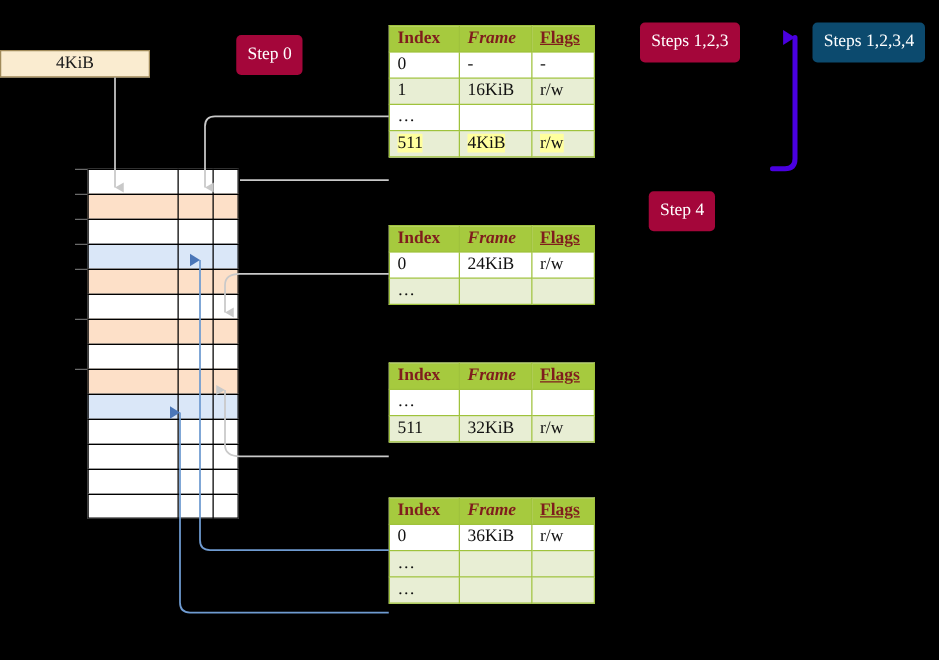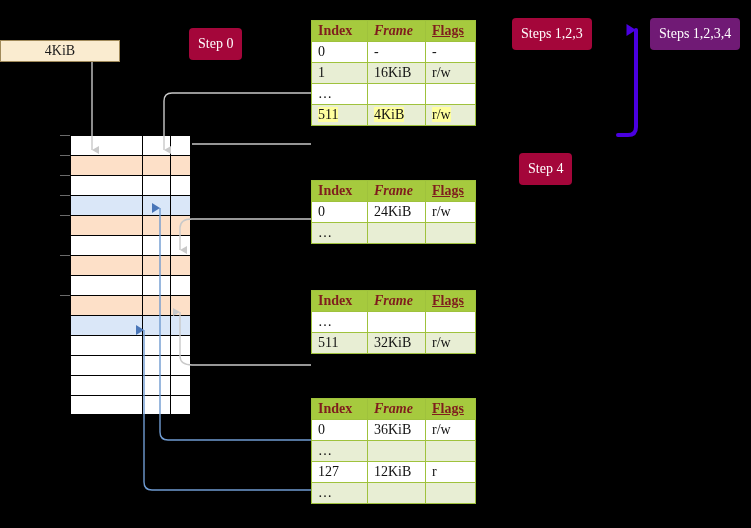--- a/index.html
+++ b/index.html
@@ -11,21 +11,21 @@
   #kib-box{left:0;top:40px;width:120px;height:22px;background:#faecd0;
            border:1px solid #a08a5a;box-sizing:border-box;
            display:flex;align-items:center;justify-content:center;
            font-size:14px;color:#1a1a1a;}
 
   
   .badge{display:flex;align-items:center;justify-content:center;
          font-size:14px;color:#fff;border-radius:4px;padding:2px 9px;
          box-sizing:border-box;height:32px;white-space:nowrap;}
   .badge-red{background:#a4063a;}
-  .badge-blue{background:#701a75;justify-content:center;}
+  .badge-blue{background:#0c4a6e;justify-content:center;}
 
   #step0{left:189px;top:28px;text-align:center;}
   #step4{left:519px;top:153px;}
   #steps123{left:512px;top:18px;}
   #steps1234{left:650px;top:18px;}
 
   
   #memgrid{left:70px;top:135px;width:121px;height:280px;}
   .mrow{position:absolute;left:0;width:121px;height:20px;
         border-top:1px solid #000;border-left:1px solid #000;
@@ -194,25 +194,20 @@
       <tr class="r-plain">
         <td class="w-idx"><span>0</span></td>
         <td class="w-frm"><span>36KiB</span></td>
         <td class="w-flg"><span>r/w</span></td>
       </tr>
       <tr class="r-alt">
         <td class="w-idx"><span>…</span></td>
         <td class="w-frm"></td>
         <td class="w-flg"></td>
       </tr>
-      <tr class="r-plain">
-        <td class="w-idx"><span>127</span></td>
-        <td class="w-frm"><span>12KiB</span></td>
-        <td class="w-flg"><span>r</span></td>
-      </tr>
       <tr class="r-alt">
         <td class="w-idx"><span>…</span></td>
         <td class="w-frm"></td>
         <td class="w-flg"></td>
       </tr>
     </tbody>
   </table>
 
 <svg class="overlay">
   <defs>

